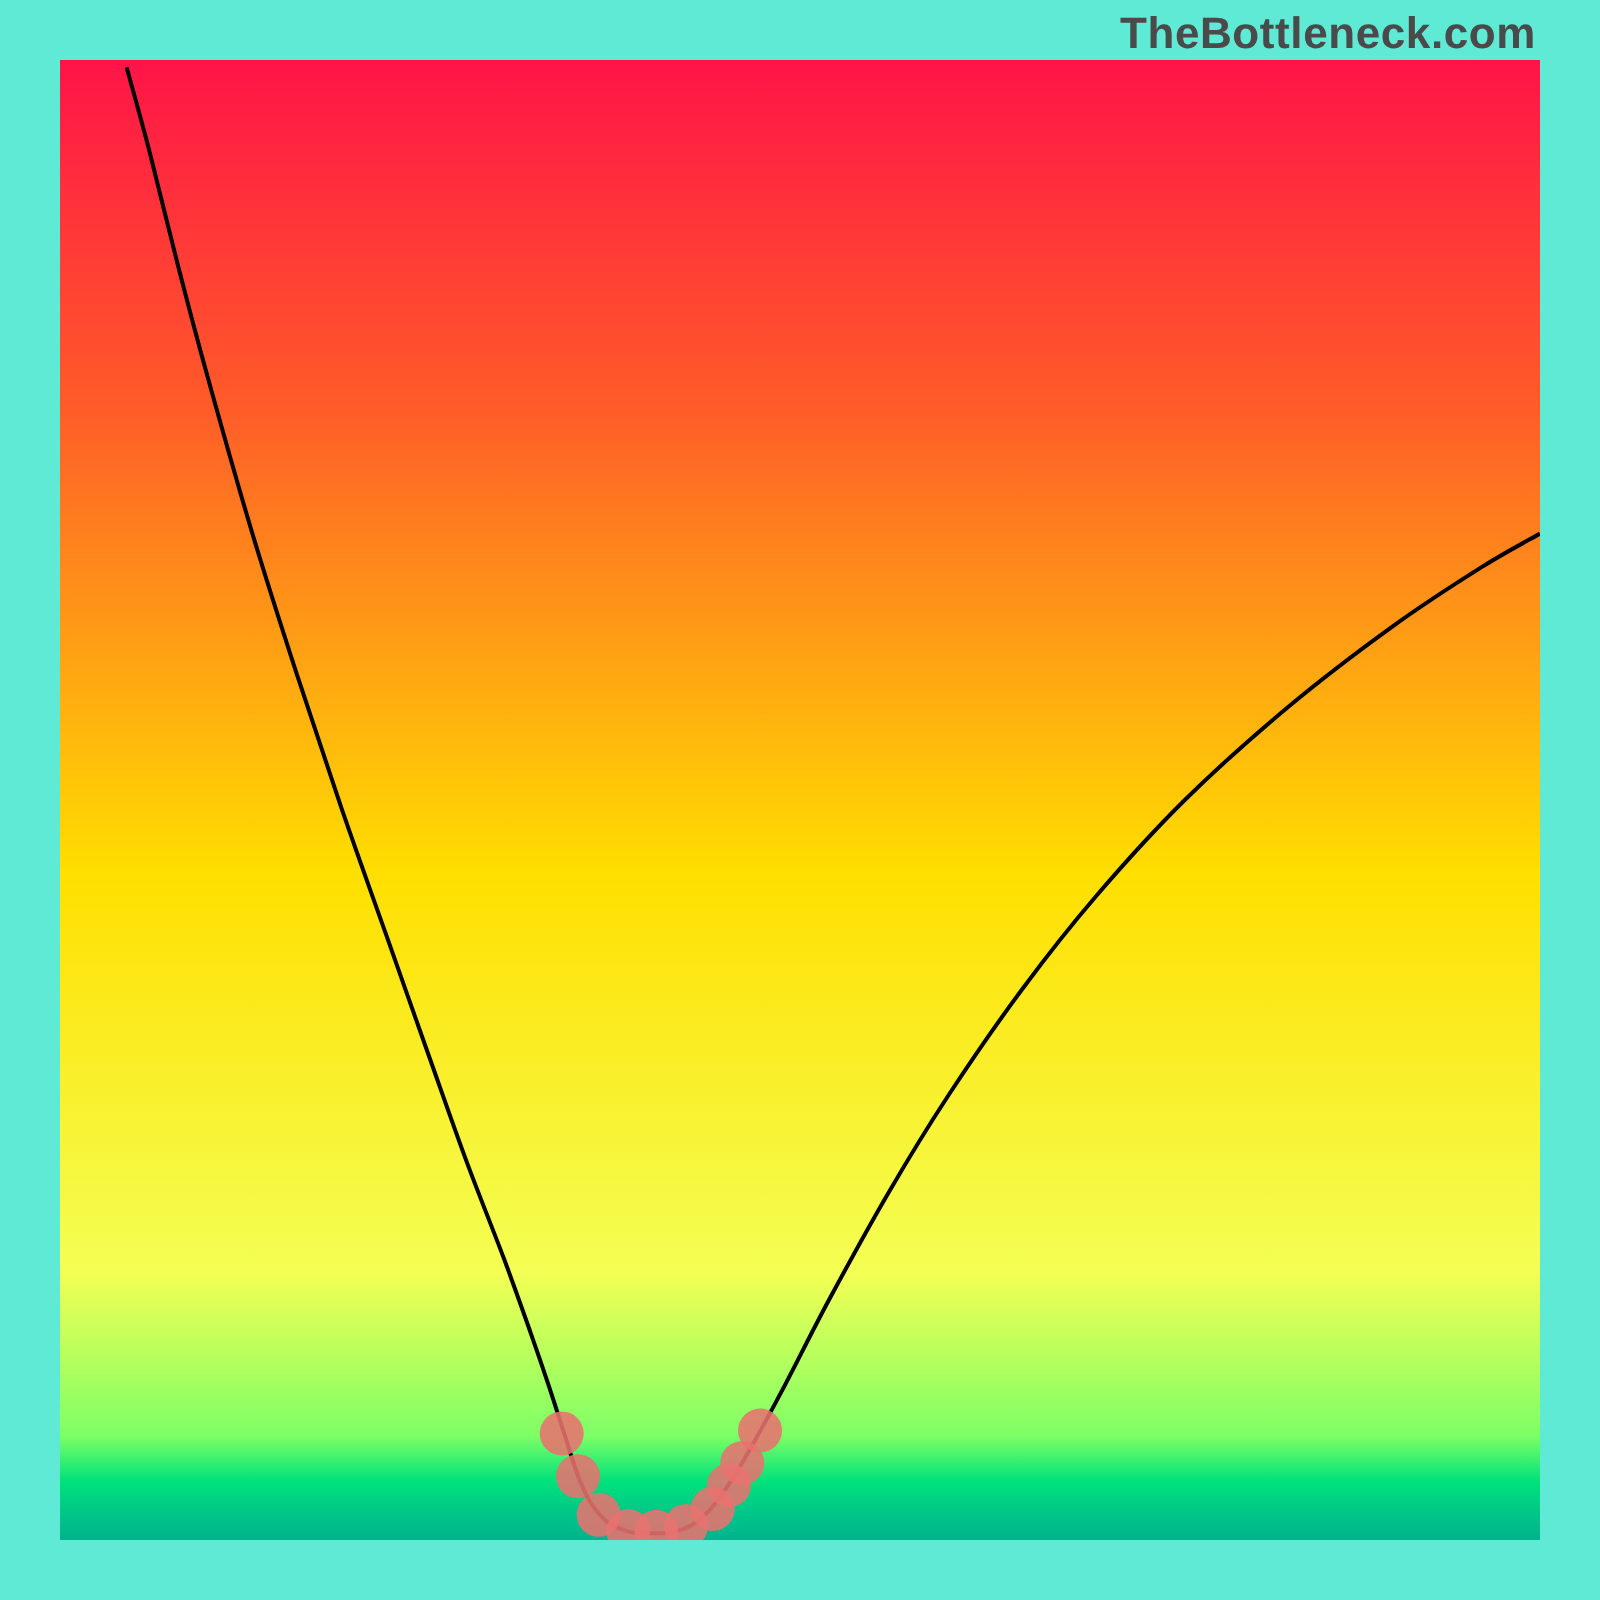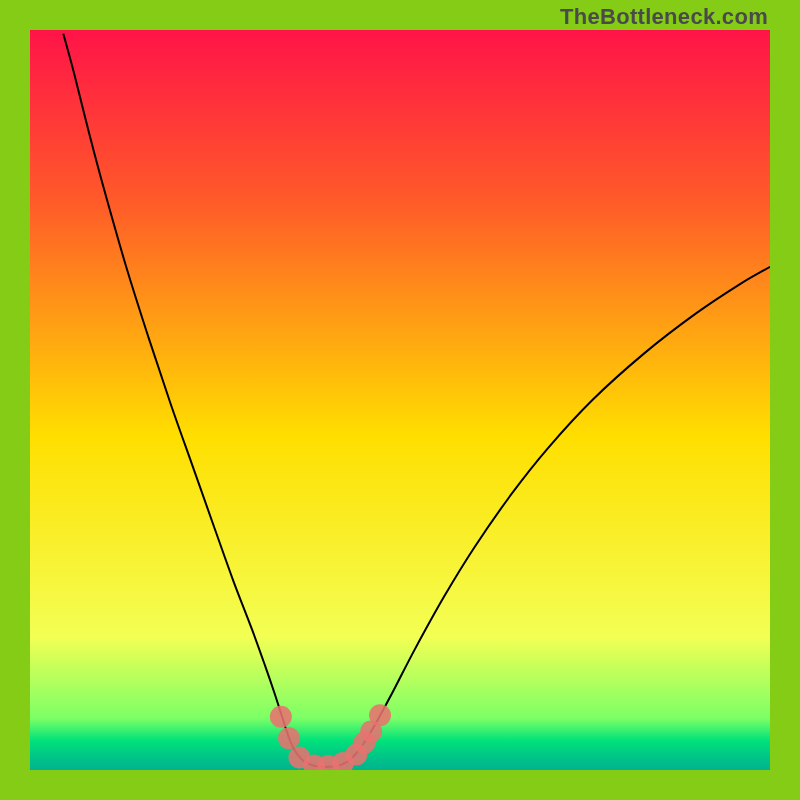--- a/index.html
+++ b/index.html
@@ -8,21 +8,21 @@
     width: 800px;
     height: 800px;
     overflow: hidden;
     background: #000;
     font-family: Arial, Helvetica, sans-serif;
   }
   .frame {
     position: absolute;
     top: 0; left: 0;
     width: 800px; height: 800px;
-    background: #84cc16;
+    background: #5eead4;
   }
   .plot {
     position: absolute;
     top: 30px;
     left: 30px;
     width: 740px;
     height: 740px;
     overflow: hidden;
   }
   .watermark {

